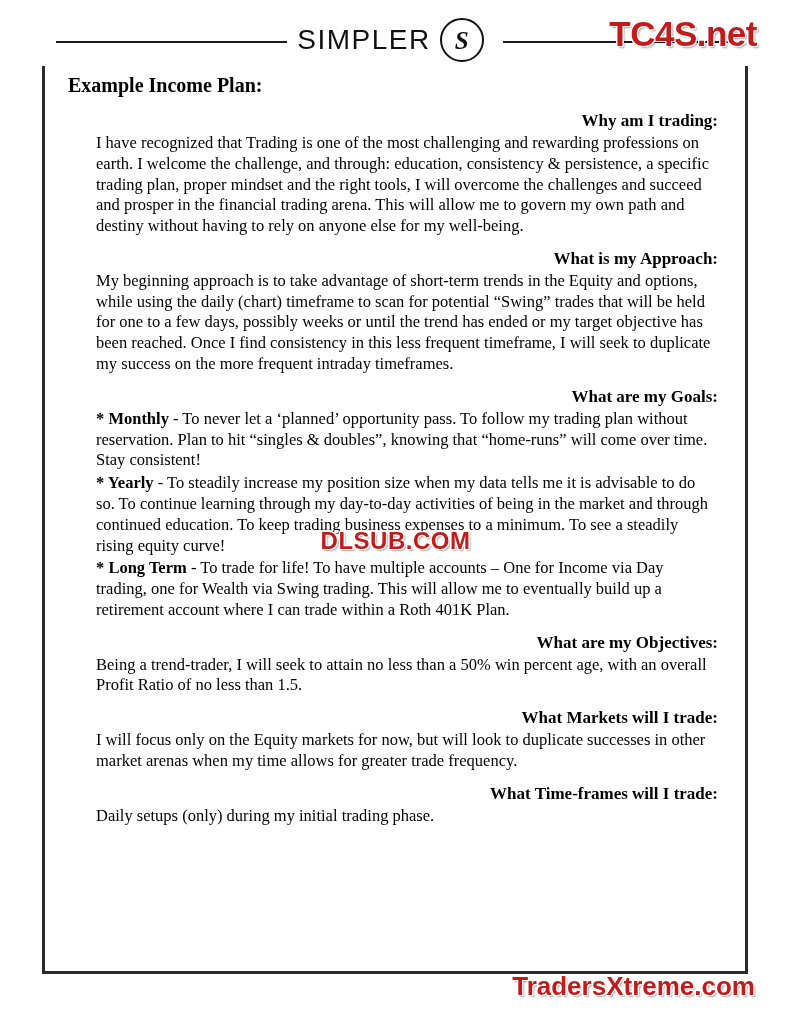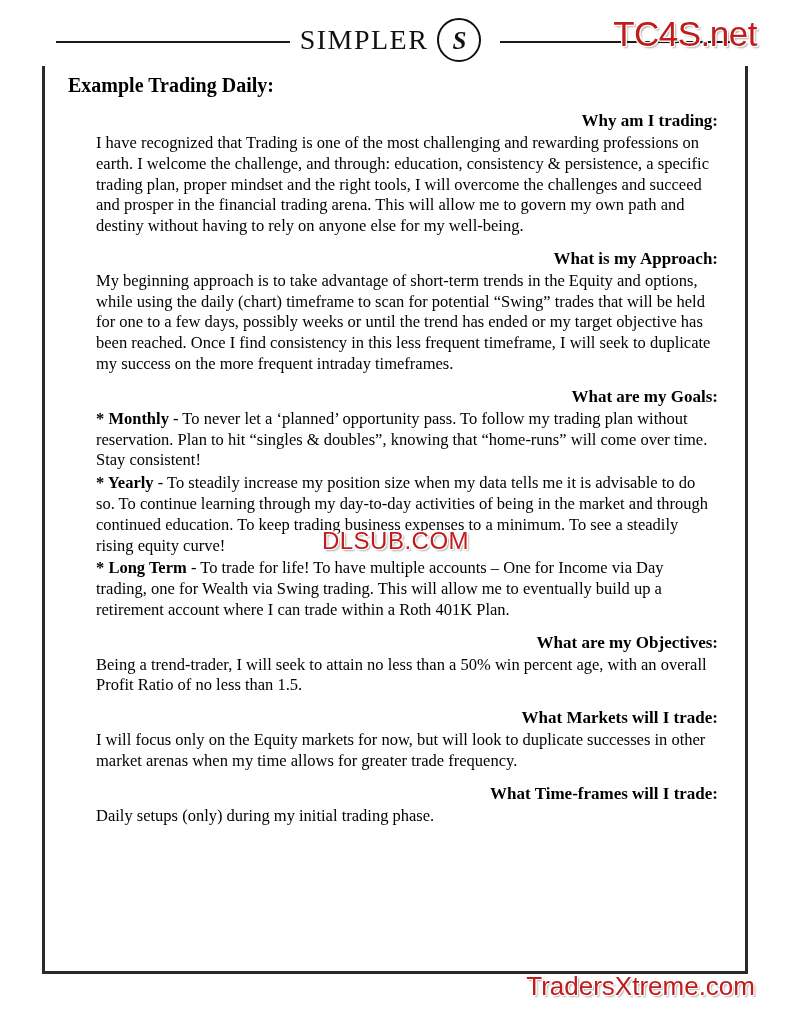--- a/index.html
+++ b/index.html
@@ -42,21 +42,21 @@
   }
   .hdr-rule {
     flex: 1 1 auto;
     height: 2px;
     background: #1a1a1a;
     margin-top: 4px;
   }
   .hdr-rule.left { margin-right: 10px; margin-left: 14px; }
   .hdr-rule.right { margin-left: 10px; margin-right: 14px; }
   .hdr-word {
-    font-family: Liberation Serif, serif;
+    font-family: Liberation Sans, sans-serif;
     font-size: 28px;
     letter-spacing: 1.5px;
     color: #111111;
     white-space: nowrap;
   }
   .hdr-mark {
     width: 40px;
     height: 40px;
     border: 2px solid #111111;
     border-radius: 50%;
@@ -72,21 +72,21 @@
     font-weight: bold;
     font-size: 25px;
     line-height: 1;
     color: #111111;
   }
 
   
   .wm {
     position: absolute;
     font-family: "Liberation Sans", sans-serif;
-    font-weight: normal;
+    font-weight: bold;
     color: #c01c1c;
     text-shadow:
        1px 0 0 #fff, -1px 0 0 #fff, 0 1px 0 #fff, 0 -1px 0 #fff,
        1px 1px 0 #fff, -1px -1px 0 #fff, 1px -1px 0 #fff, -1px 1px 0 #fff,
        2px 2px 2px rgba(0,0,0,0.35);
     z-index: 10;
     white-space: nowrap;
   }
   #wm-top {
     right: 34px;
@@ -154,21 +154,21 @@
     <span>S</span>
   </div>
   <div class="hdr-rule right"></div>
 </div>
 
 <div class="wm" id="wm-top">TC4S.net</div>
 <div class="wm" id="wm-center">DLSUB.COM</div>
 <div class="wm" id="wm-bottom">TradersXtreme.com</div>
 
 <div id="content">
-  <h1 class="doc-title">Example Trading Daily:</h1>
+  <h1 class="doc-title">Example Income Plan:</h1>
 
   <div class="section">
     <div class="sec-head">Why am I trading:</div>
     <p class="sec-body">I have recognized that Trading is one of the most challenging and rewarding professions on earth. I welcome the challenge, and through: education, consistency &amp; persistence, a specific trading plan, proper mindset and the right tools, I will overcome the challenges and succeed and prosper in the financial trading arena. This will allow me to govern my own path and destiny without having to rely on anyone else for my well-being.</p>
   </div>
 
   <div class="section">
     <div class="sec-head">What is my Approach:</div>
     <p class="sec-body">My beginning approach is to take advantage of short-term trends in the Equity and options, while using the daily (chart) timeframe to scan for potential “Swing” trades that will be held for one to a few days, possibly weeks or until the trend has ended or my target objective has been reached. Once I find consistency in this less frequent timeframe, I will seek to duplicate my success on the more frequent intraday timeframes.</p>
   </div>

